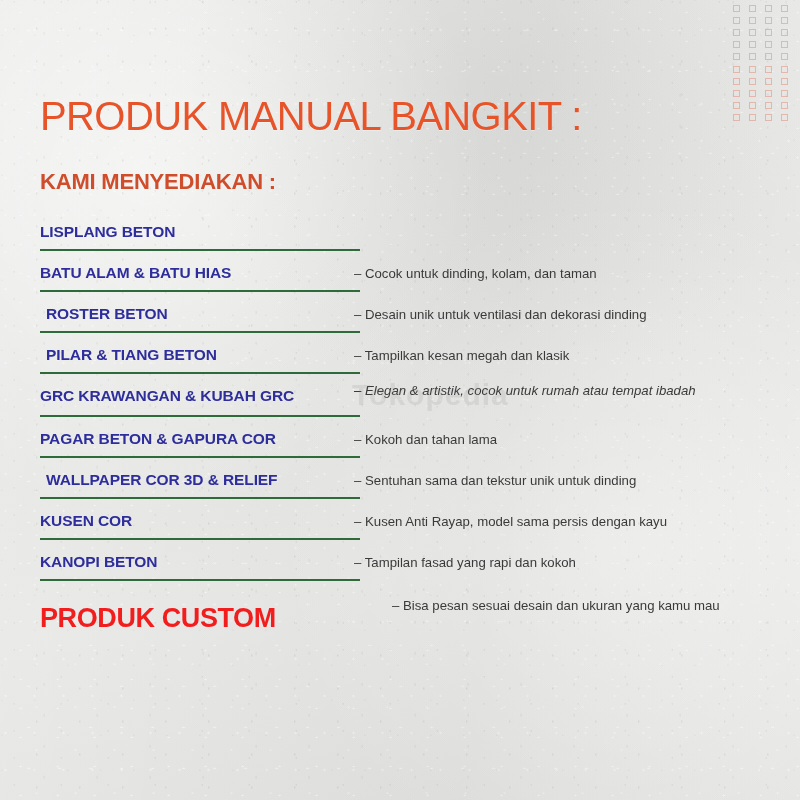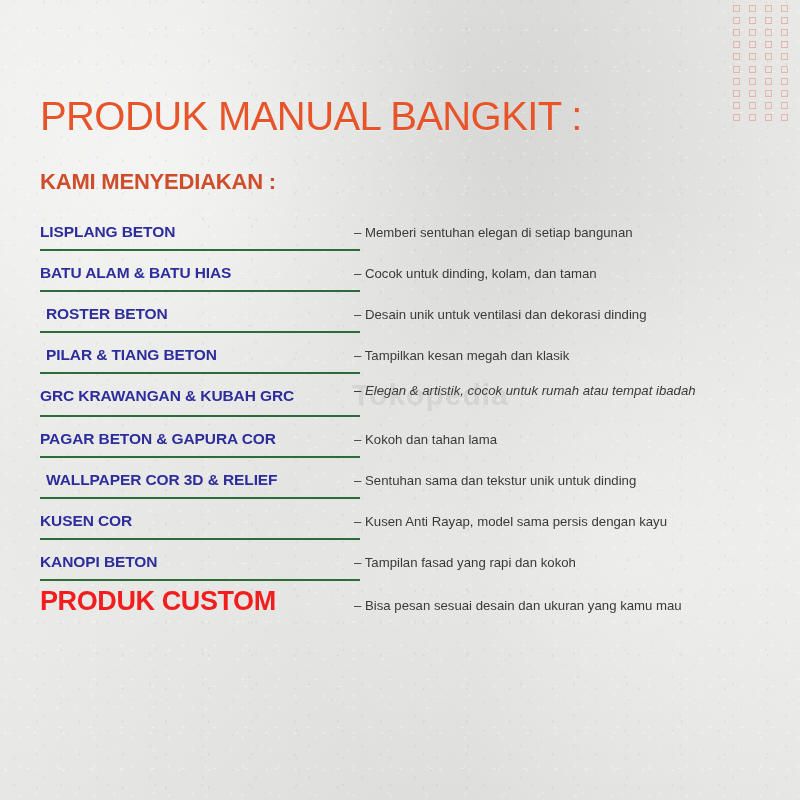--- a/index.html
+++ b/index.html
@@ -130,21 +130,21 @@
     font-weight: 700;
     letter-spacing: -0.1px;
     color: #2d2d9c;
     white-space: nowrap;
     line-height: 1;
   }
   .row-label.indent { left: 46px; }
 
   .row.custom .row-label {
     left: 40px;
-    top: 4px;
+    top: 21px;
     font-size: 27px;
     font-weight: 800;
     letter-spacing: -0.4px;
     color: #f21e1e;
   }
 
   .row-desc {
     position: absolute;
     left: 354px;
     top: 12px;
@@ -153,21 +153,21 @@
     color: #3a3a3a;
     line-height: 1.25;
     white-space: nowrap;
   }
   .row-desc.wrap {
     white-space: normal;
     width: 390px;
     top: 6px;
     font-style: italic;
   }
-  .row.custom .row-desc { top: 14px; }
+  .row.custom .row-desc { top: 14px; margin-left: 38px; }
 
   .rule {
     position: absolute;
     left: 40px;
     top: 36px;
     width: 320px;
     height: 2.2px;
     background: #2e6b3a;
   }
   .row.tall .rule { top: 38px; }
@@ -237,21 +237,20 @@
   <div class="content">
 
     <div class="headline">PRODUK MANUAL BANGKIT :</div>
 
     <div class="subhead">KAMI MENYEDIAKAN :</div>
 
     <div class="list">
 
       <div class="row">
         <div class="row-label">LISPLANG BETON</div>
-        <div class="row-desc">– Memberi sentuhan elegan di setiap bangunan</div>
         <div class="rule"></div>
       </div>
 
       <div class="row">
         <div class="row-label">BATU ALAM &amp; BATU HIAS</div>
         <div class="row-desc">– Cocok untuk dinding, kolam, dan taman</div>
         <div class="rule"></div>
       </div>
 
       <div class="row">

